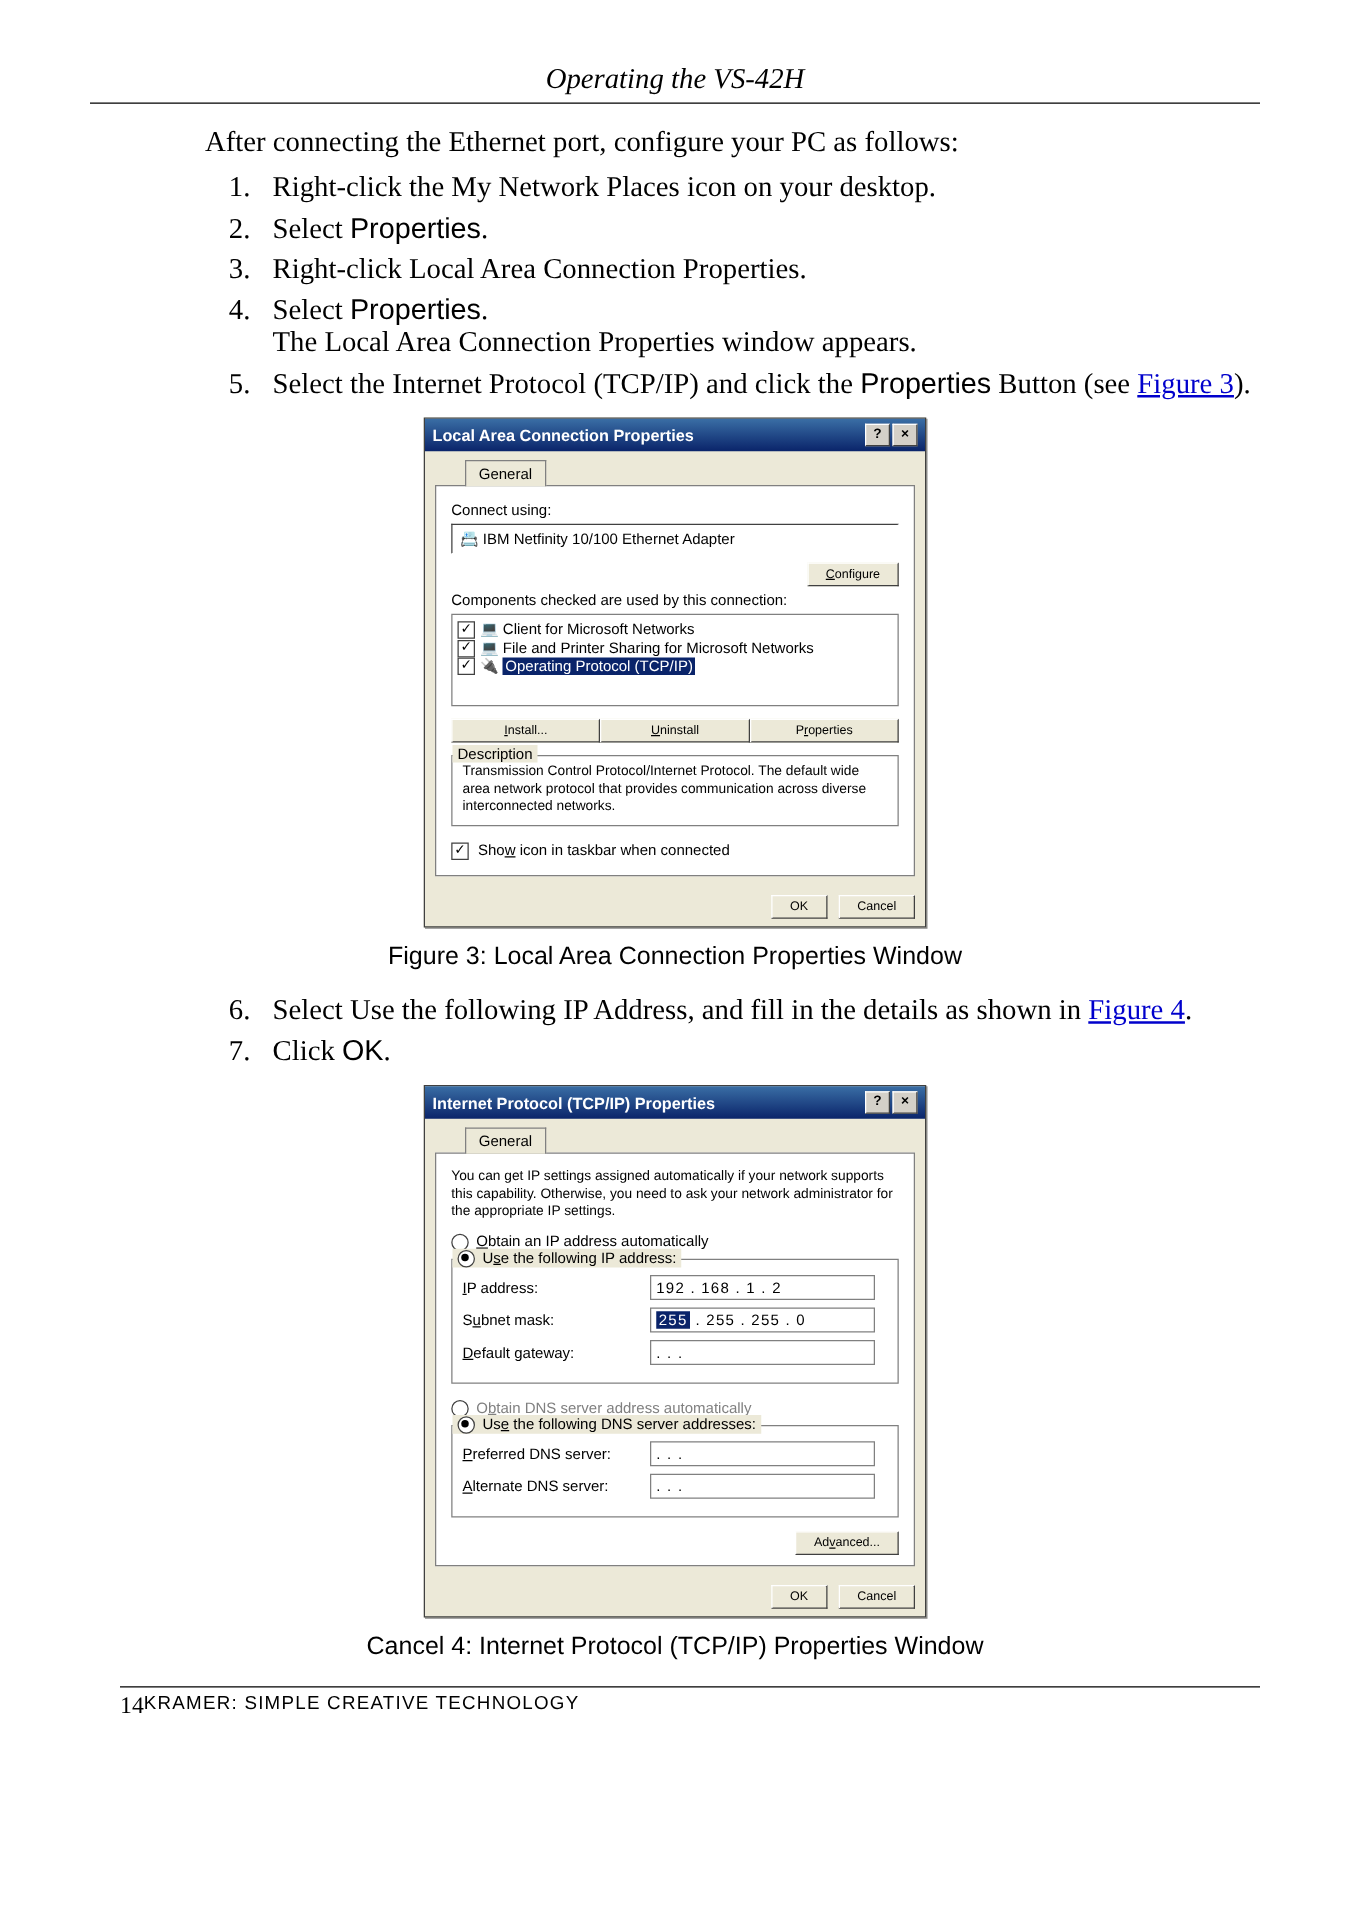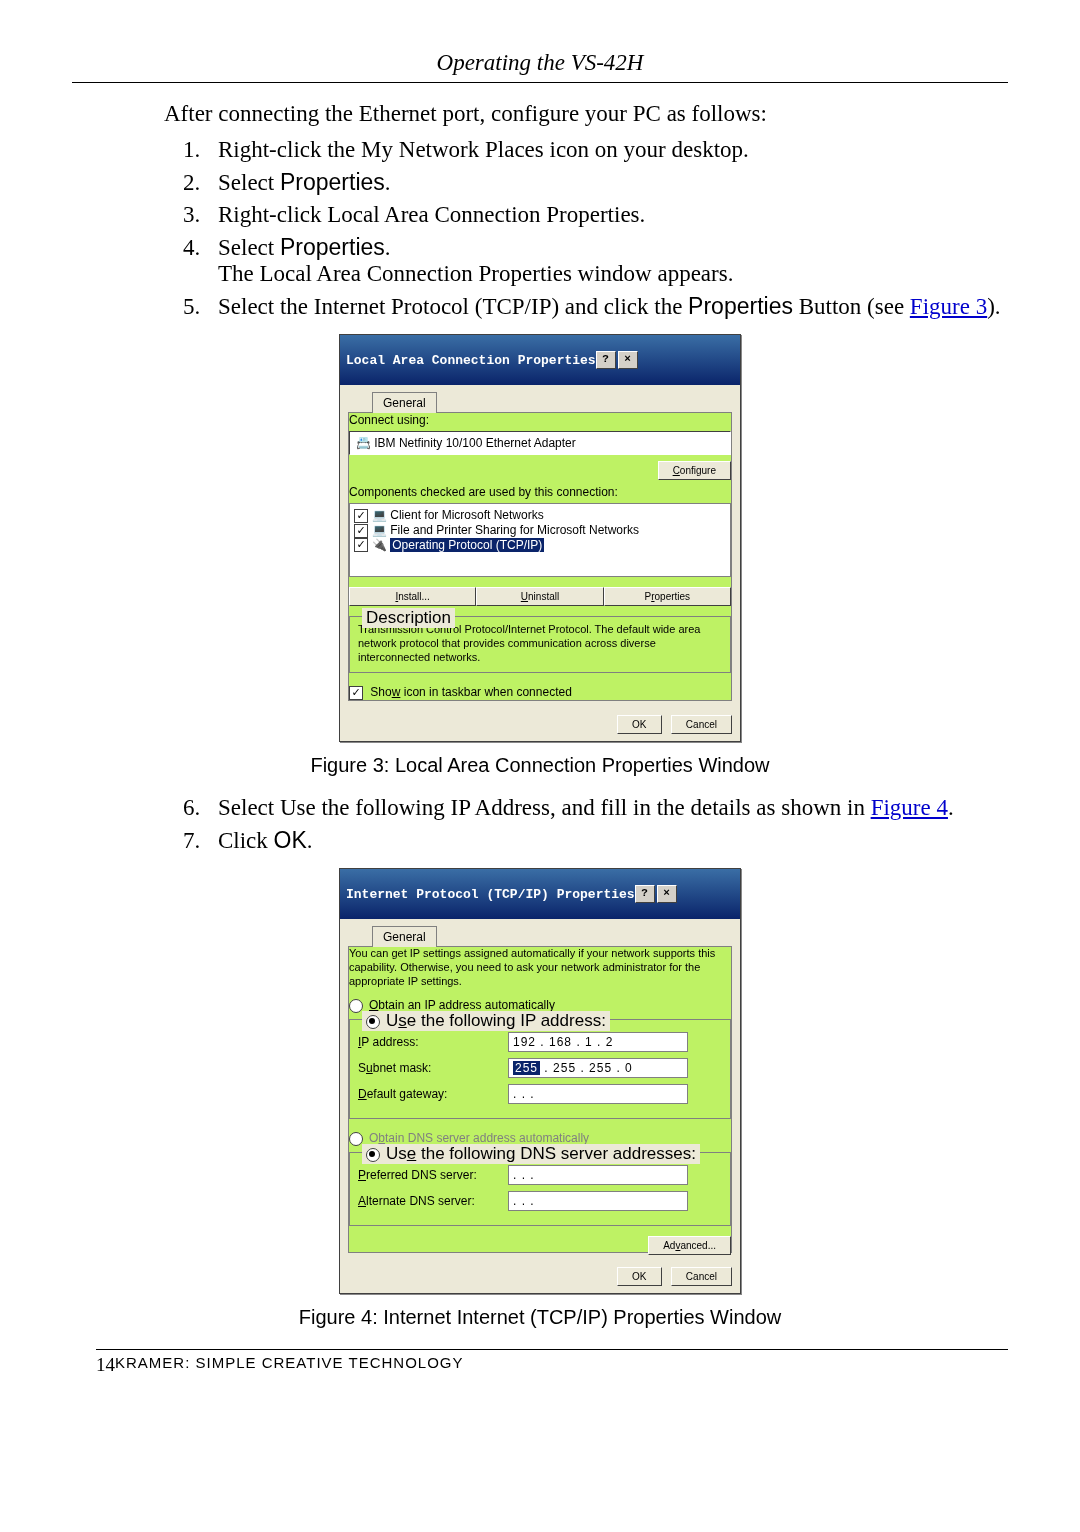--- a/index.html
+++ b/index.html
@@ -61,24 +61,24 @@
     font-size: 12px;
     color: #000;
     box-shadow: 1px 1px 0 #888;
     width: 390px;
   }
   .titlebar {
     background: linear-gradient(#3a6ea5, #0a246a);
     color: #fff;
     font-weight: bold;
     font-size: 13px;
-    padding: 16px 6px;
+    padding: 4px 6px;
     display: flex;
     align-items: center;
-    font-family: Liberation Mono, monospace;
+    justify-content: space-between;
   }
   .tb-buttons {
     display: flex;
     gap: 2px;
   }
   .tb-btn {
     width: 18px;
     height: 16px;
     background: #d4d0c8;
     border: 1px solid #fff;
@@ -100,21 +100,22 @@
     background: #ece9d8;
     padding: 3px 10px;
     font-size: 12px;
     position: relative;
     top: 1px;
     margin-left: 24px;
   }
   .tab-body {
     border: 1px solid #808080;
     margin: 0 8px 8px 8px;
-    background: #bef264;
+    padding: 12px;
+    background: #ffffff;
   }
   .sunken {
     border: 1px solid #808080;
     border-top-color: #404040;
     border-left-color: #404040;
     border-right-color: #fff;
     border-bottom-color: #fff;
     background: #fff;
     padding: 4px 6px;
     font-size: 12px;
@@ -166,24 +167,24 @@
   .three-btns .btn { width: 100px; text-align:center; }
   .groupbox {
     border: 1px solid #808080;
     padding: 6px 8px 8px 8px;
     margin-top: 10px;
     position: relative;
   }
   .group-title {
     position: absolute;
     top: -9px;
-    left: 12px;
+    left: 0;
     background: #ece9d8;
     padding: 0 4px;
-    font-size: 17px;
+    font-size: 12px;
   }
   .desc-text {
     font-size: 11px;
     line-height: 1.25;
   }
   .footer-btns {
     text-align: right;
     padding: 8px 8px 10px 0;
   }
   .footer-btns .btn { width: 82px; text-align:center; margin-left:6px;}
@@ -359,19 +360,19 @@
         <div class="btn-row-right" style="margin-top:12px;">
           <span class="btn">Ad<span class="u">v</span>anced...</span>
         </div>
       </div>
       <div class="footer-btns">
         <span class="btn">OK</span>
         <span class="btn">Cancel</span>
       </div>
     </div>
   </div>
-  <div class="fig-caption">Figure 4: Internet Internet (TCP/IP) Properties Window</div>
+  <div class="fig-caption">Cancel 4: Internet Protocol (TCP/IP) Properties Window</div>
 
   <div class="page-footer">
     <span class="pnum">14</span>
     <span class="brand">KRAMER: SIMPLE CREATIVE  TECHNOLOGY</span>
   </div>
 </div>
 
 </body></html>

